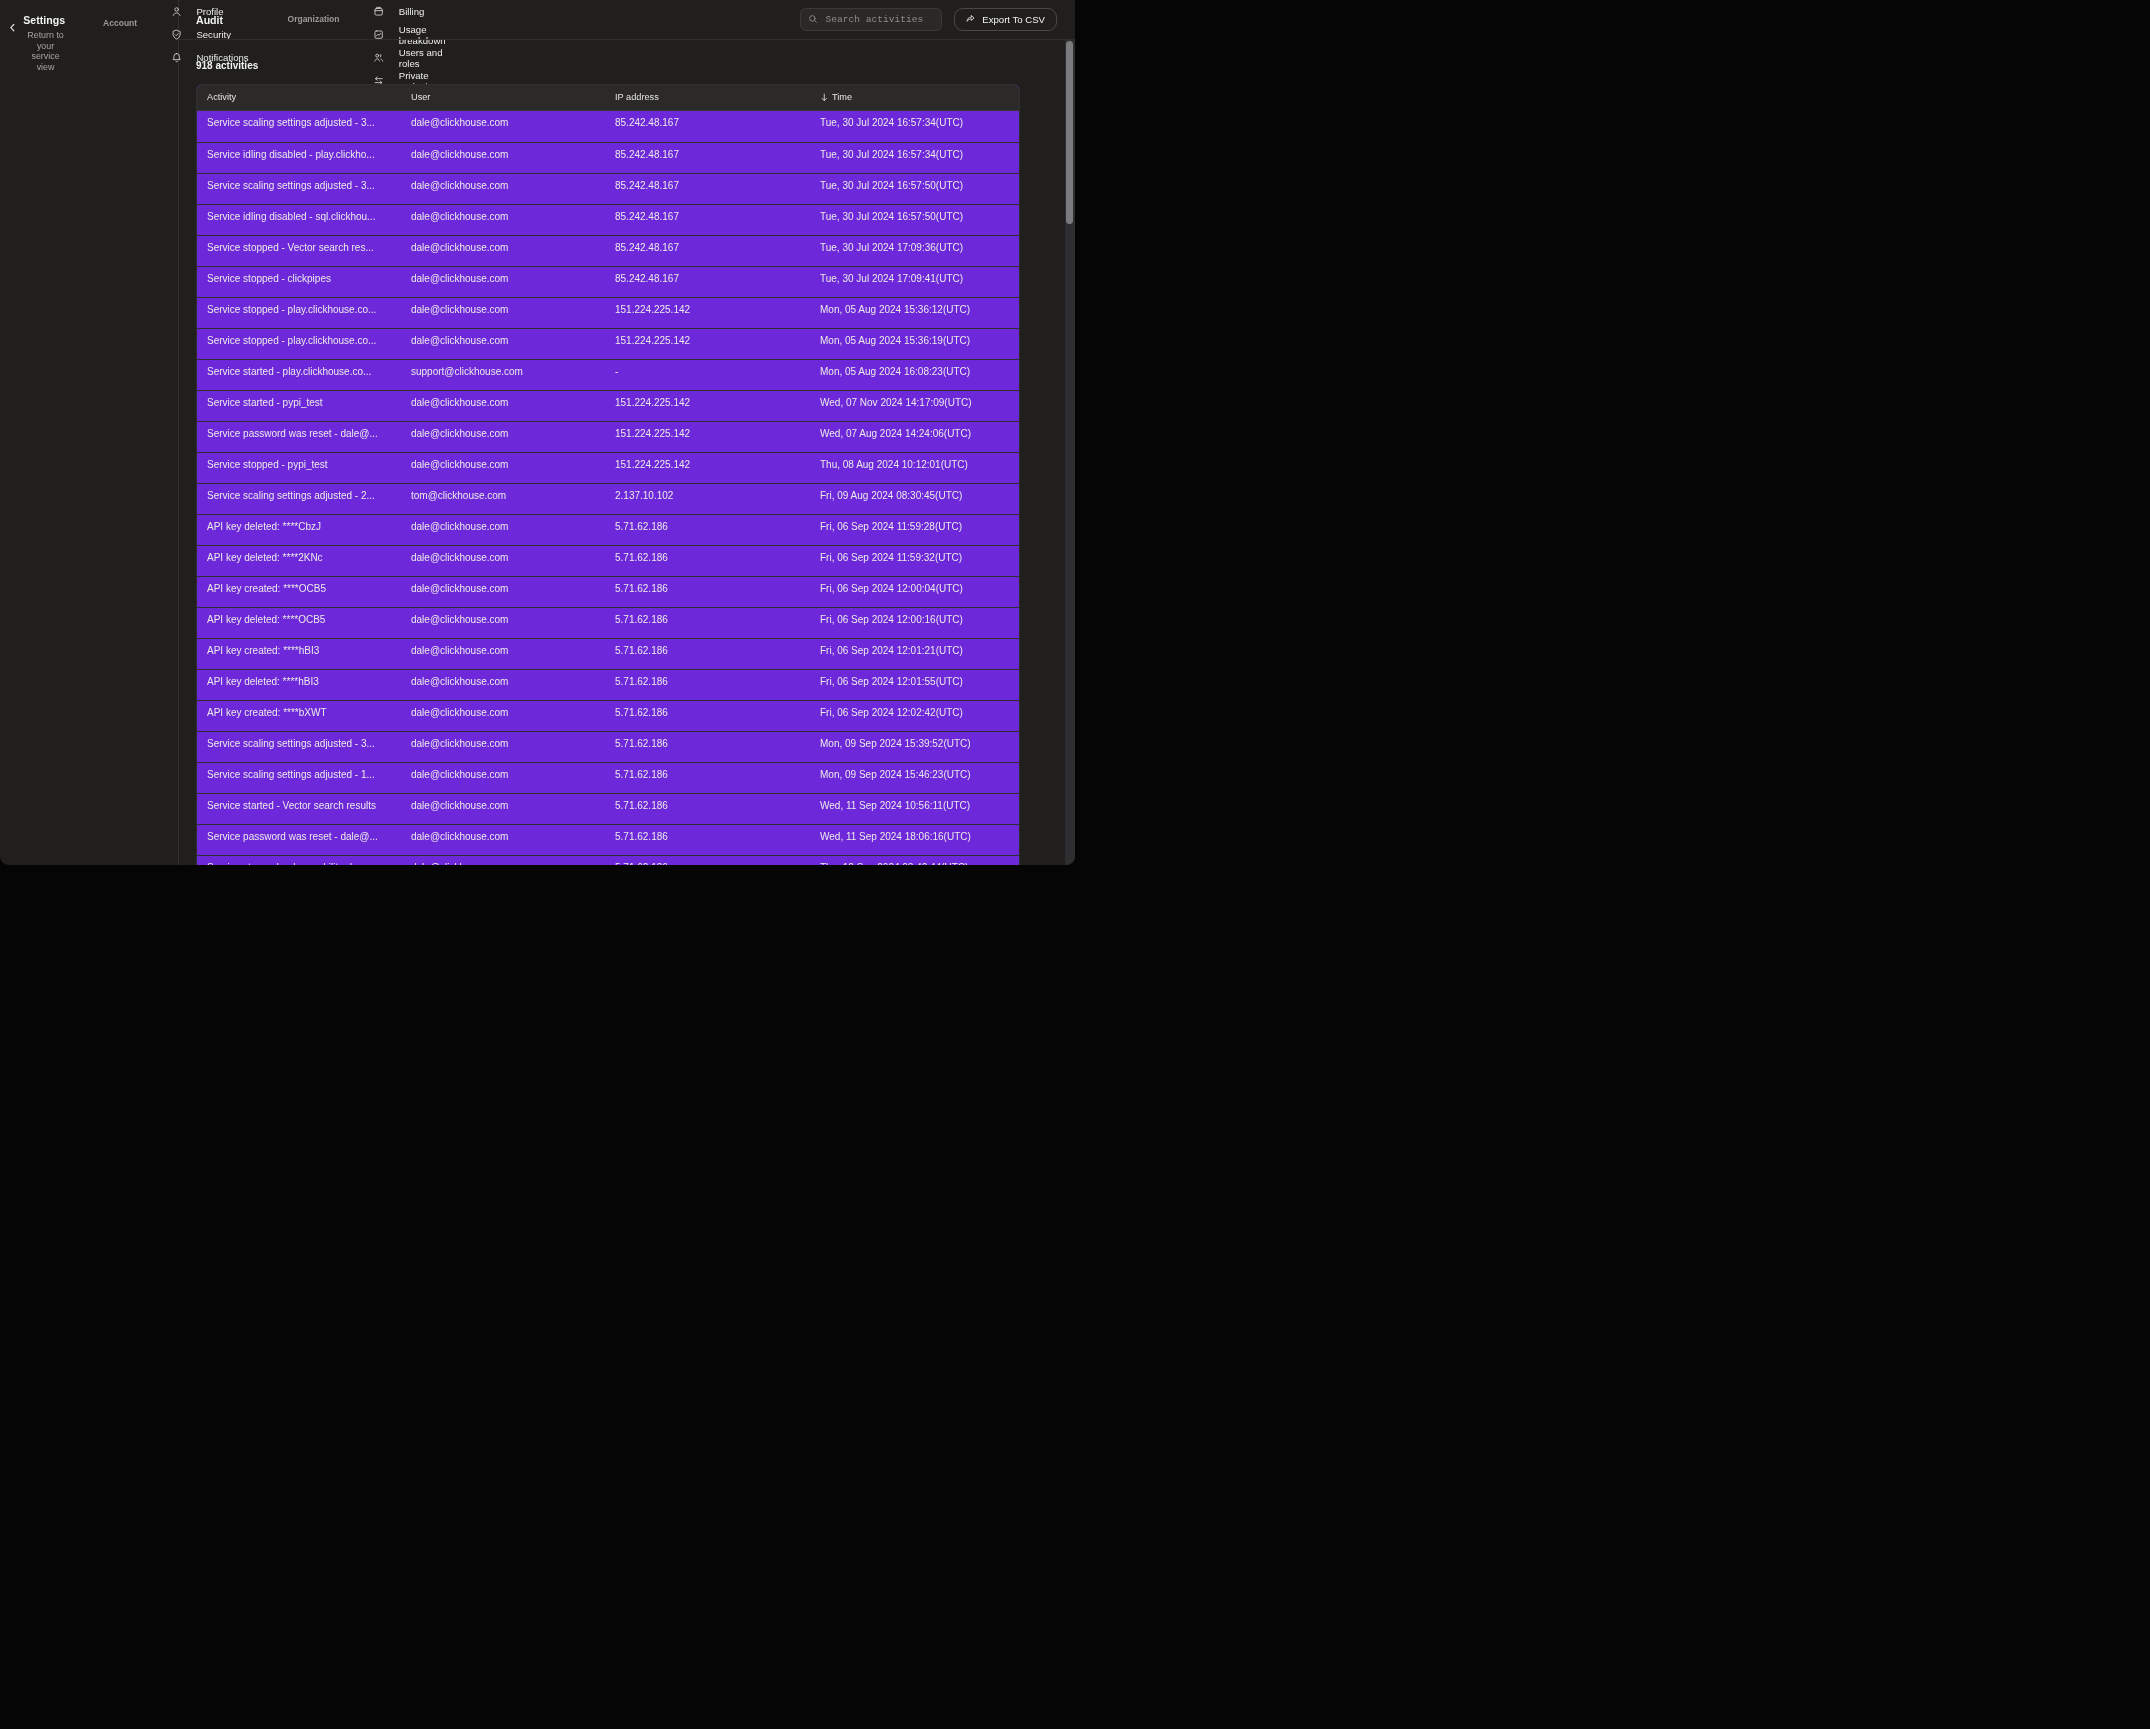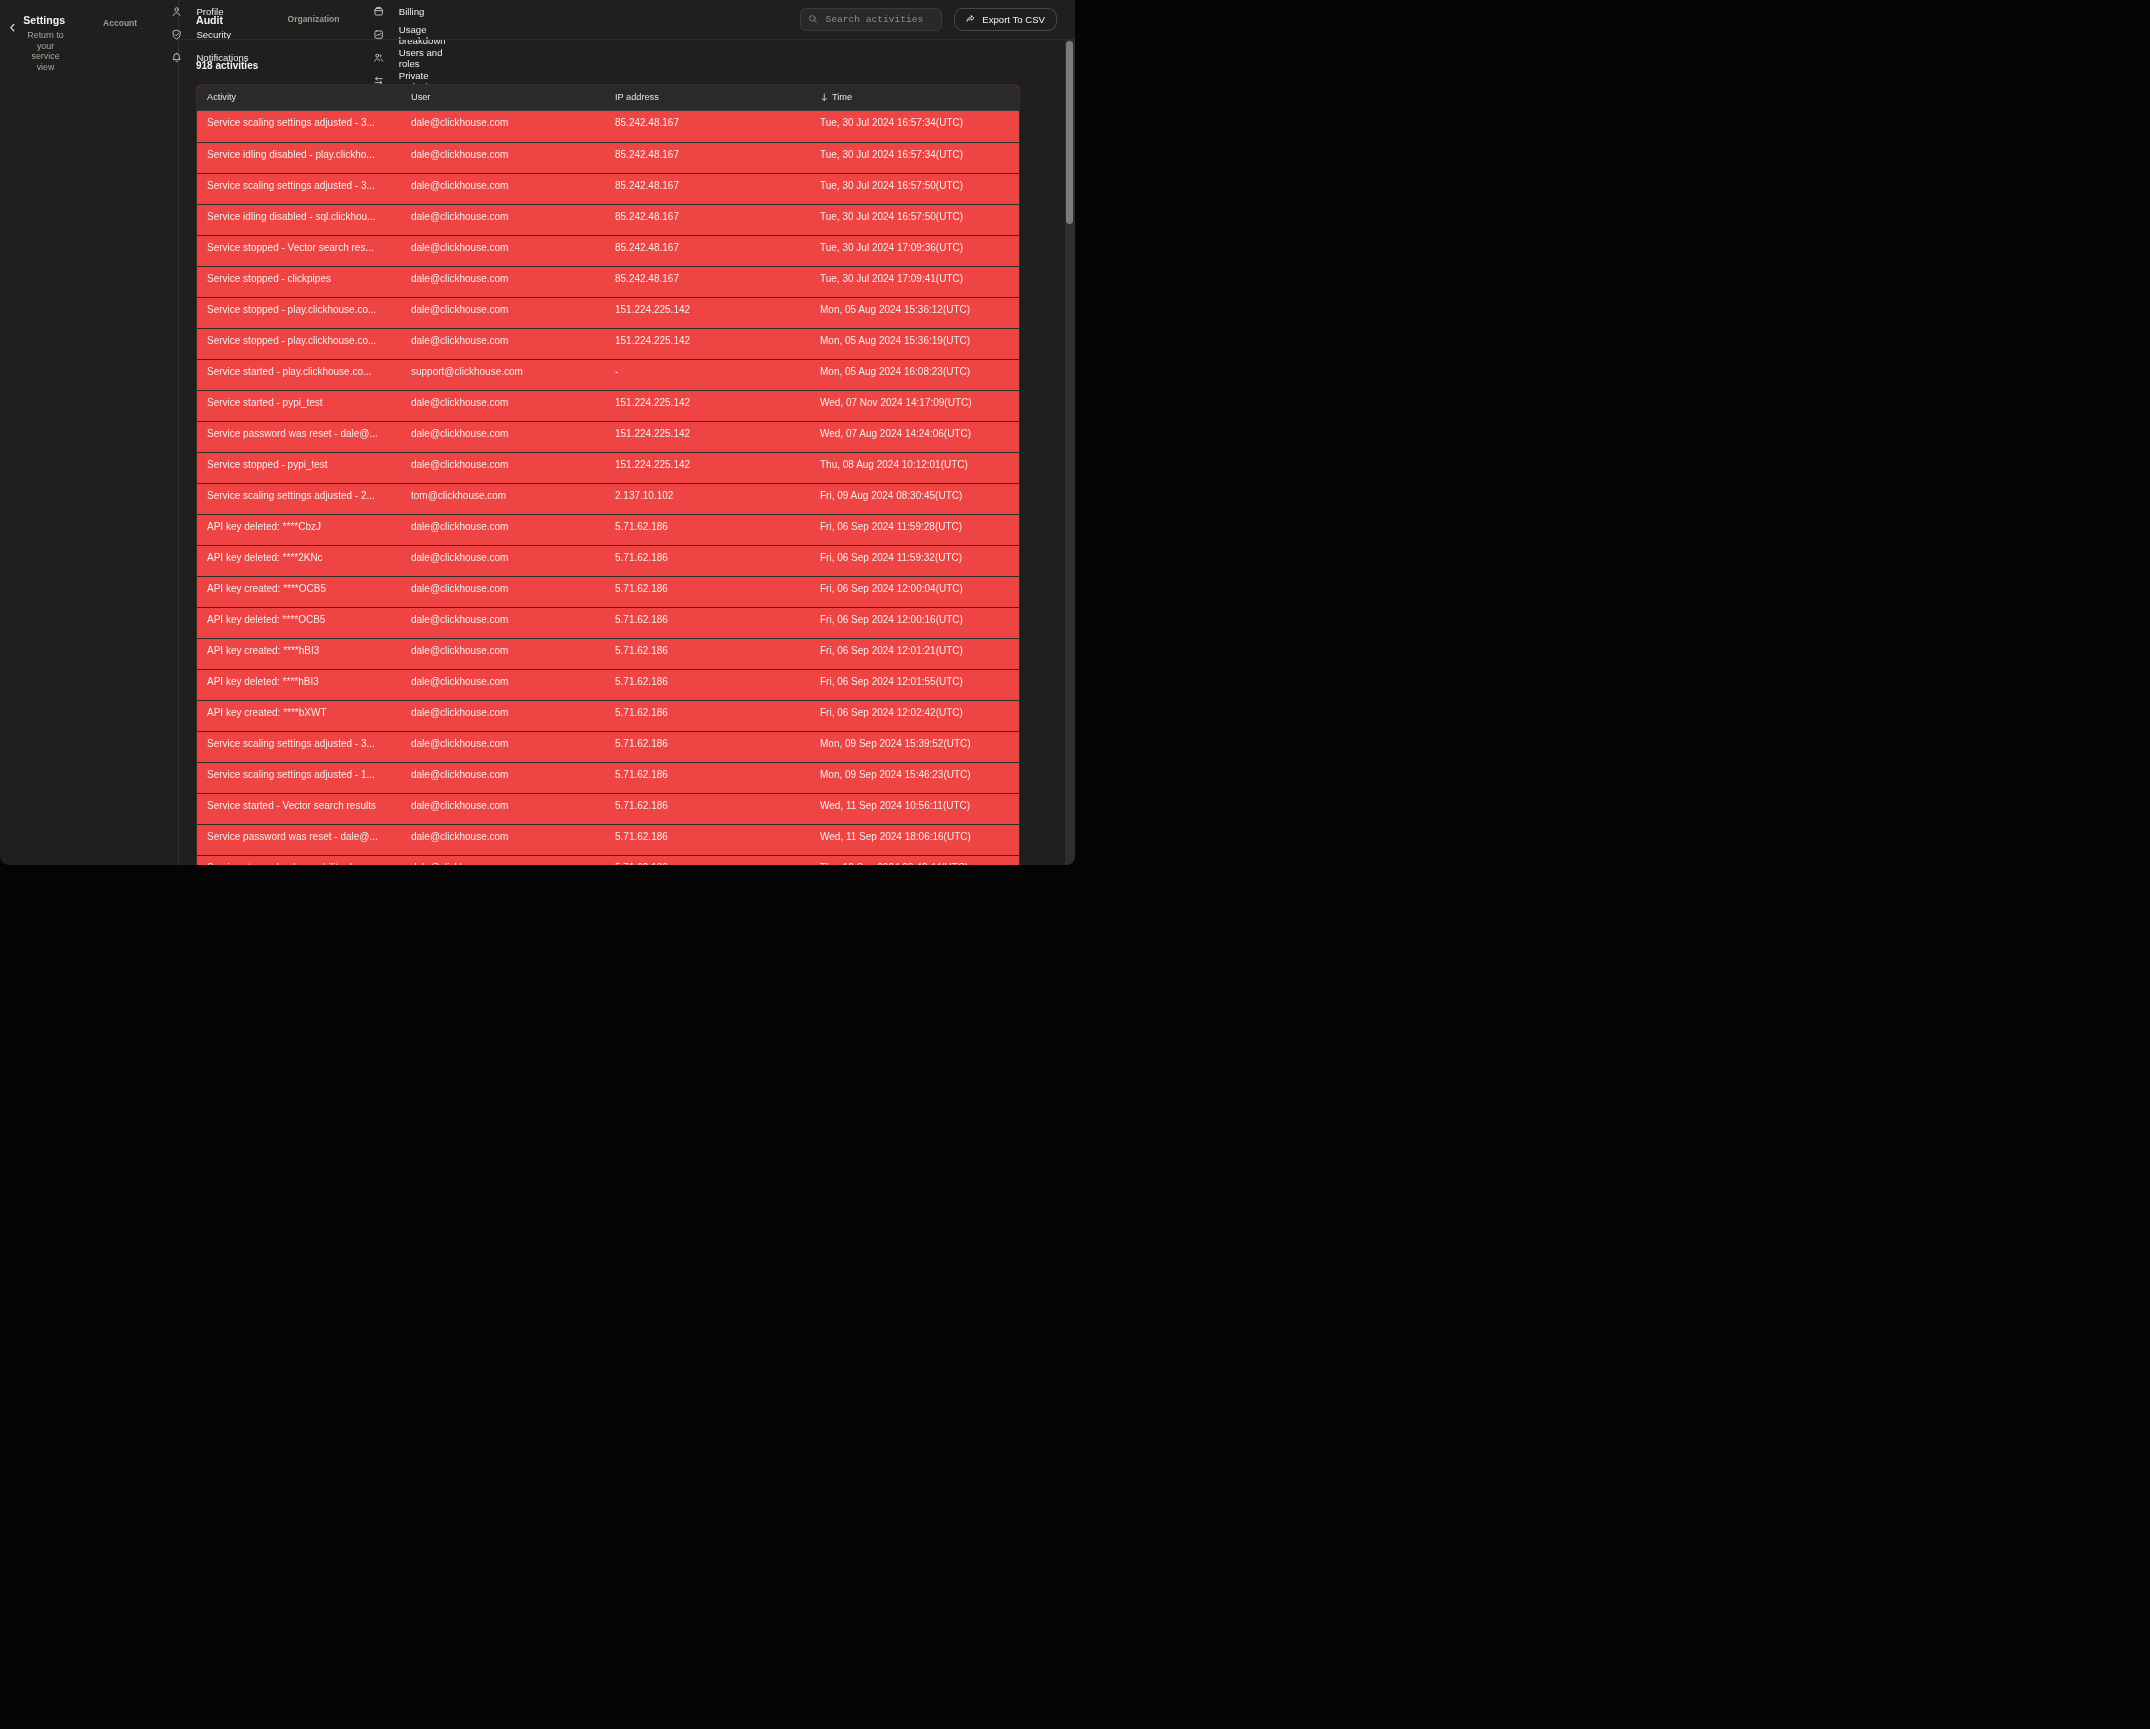--- a/index.html
+++ b/index.html
@@ -43,21 +43,21 @@
   .search{position:relative;width:142px;height:23.4px;}
   .search input{width:100%;height:100%;background:#2a2928;border:0.7px solid #3b3a38;border-radius:5.7px;
     color:#f0f0ee;font-size:9.6px;padding:0 7px 0 24px;outline:none;font-family:Liberation Mono, monospace;}
   .search input::placeholder{color:#8d8c87;}
   .search-ic{position:absolute;left:7.8px;top:50%;transform:translateY(-50%);color:#8d8c87;width:10px;height:10px;}
   .export-btn{height:23.4px;display:flex;align-items:center;gap:6.4px;padding:0 10.6px;background:transparent;
     border:0.7px solid #4a4947;border-radius:9px;color:#f3f3f1;font-size:9.6px;font-family:inherit;cursor:pointer;}
   .export-btn svg{width:10.6px;height:10.6px;}
   .content{flex:1;padding:0 55px 0 17px;overflow:hidden;}
   .count{margin-top:20px;font-size:10px;font-weight:700;line-height:11.3px;}
-  .table{margin-top:12.8px;border:0.7px solid #302f2d;border-radius:5.7px;background:#ef4444;overflow:hidden;}
+  .table{margin-top:12.8px;border:0.7px solid #302f2d;border-radius:5.7px;background:#6d28d9;overflow:hidden;}
   .thead{display:grid;grid-template-columns:204px 204px 205px 1fr;height:25.5px;align-items:center;
     background:#2b2a29;border-bottom:0.7px solid #393836;font-size:9.2px;font-weight:500;color:#e4e4e1;}
   .thead .hcell{padding-left:10px;display:flex;align-items:center;gap:3.5px;}
   .sort-ic{width:8.5px;height:8.5px;color:#e4e4e1;}
   .row{display:grid;grid-template-columns:204px 204px 205px 1fr;height:31px;font-size:10px;color:#ecebe8;}
   .row + .row{border-top:0.7px solid #2f2e2c;}
   .row .cell{padding:7.8px 0 0 10px;white-space:nowrap;overflow:hidden;line-height:10.6px;}
   
   .scrollbar{position:absolute;top:40px;right:0;bottom:0;width:10px;background:#2e2e30;}
   .scroll-thumb{position:absolute;top:1.4px;left:1.4px;width:7px;height:183px;border-radius:3.5px;background:#7b7b7d;}

